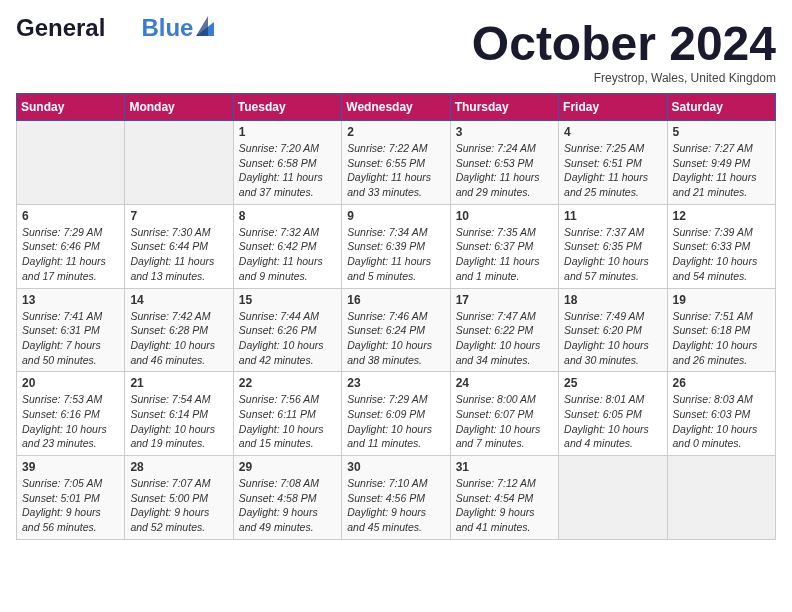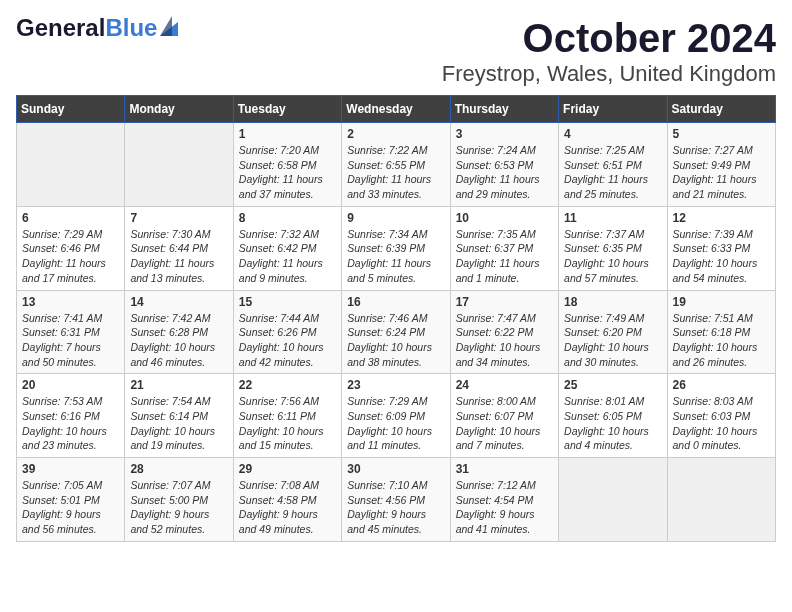--- a/index.html
+++ b/index.html
@@ -13,35 +13,35 @@
     .header {
       display: flex;
       justify-content: space-between;
       align-items: flex-start;
       margin-bottom: 8px;
     }
     .title-block {
       text-align: right;
     }
     .month-title {
-      font-size: 40px;
+      font-size: 48px;
       font-weight: bold;
       color: #1a1a2e;
     }
     .location-title {
-      font-size: 22px;
+      font-size: 12px;
       color: #444;
     }
     .calendar {
       width: 100%;
       border-collapse: collapse;
       font-size: 11px;
     }
     .calendar th {
-      background-color: #404040;
+      background-color: #be185d;
       color: #fff;
       padding: 6px 4px;
       text-align: left;
       font-weight: bold;
       font-size: 12px;
       border: 1px solid #2a5db0;
     }
     .calendar td {
       vertical-align: top;
       border: 1px solid #ccc;
@@ -69,21 +69,21 @@
       color: #333;
       font-style: italic;
     }
     .empty-cell {
       background: #f0f0f0 !important;
     }
     .logo-wrapper {
       display: flex;
       align-items: center;
     }
-    .logo-blue { color: #3a7bd5; }
+    .logo-blue { color: #3a7bd5; margin-left: 36px; }
     .logo-name {
       font-size: 24px;
       font-weight: bold;
       color: #1a1a2e;
       line-height: 1;
     }
   </style>
 </head>
 <body>
 

